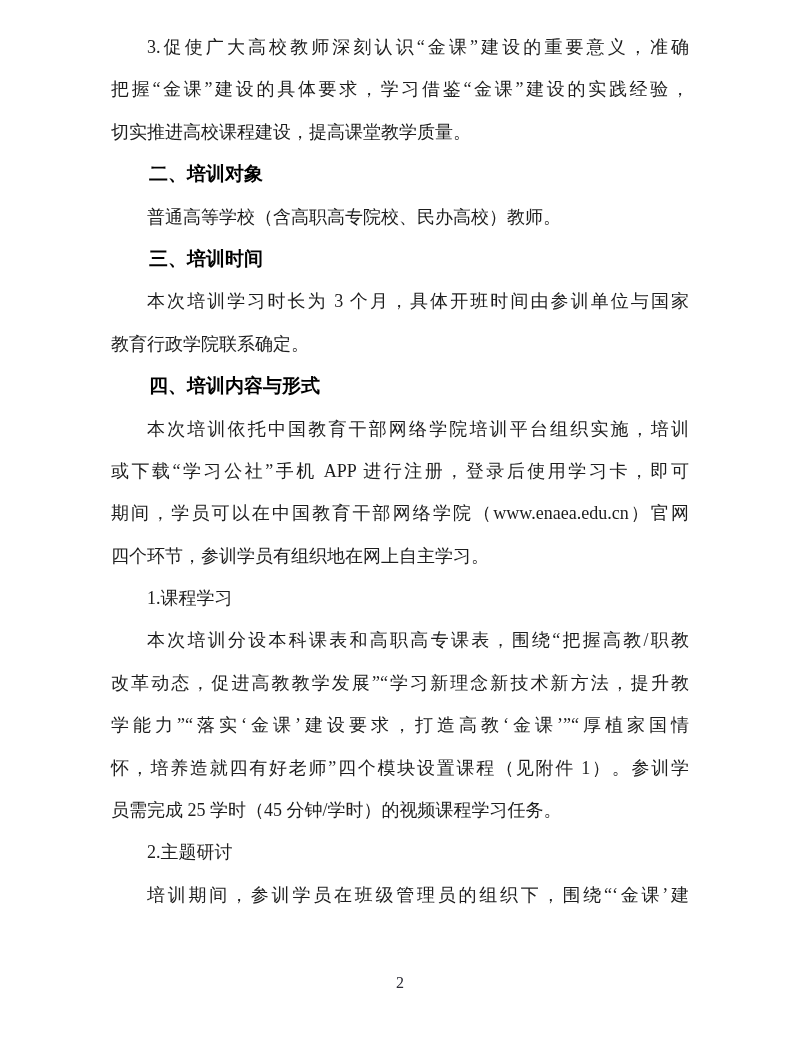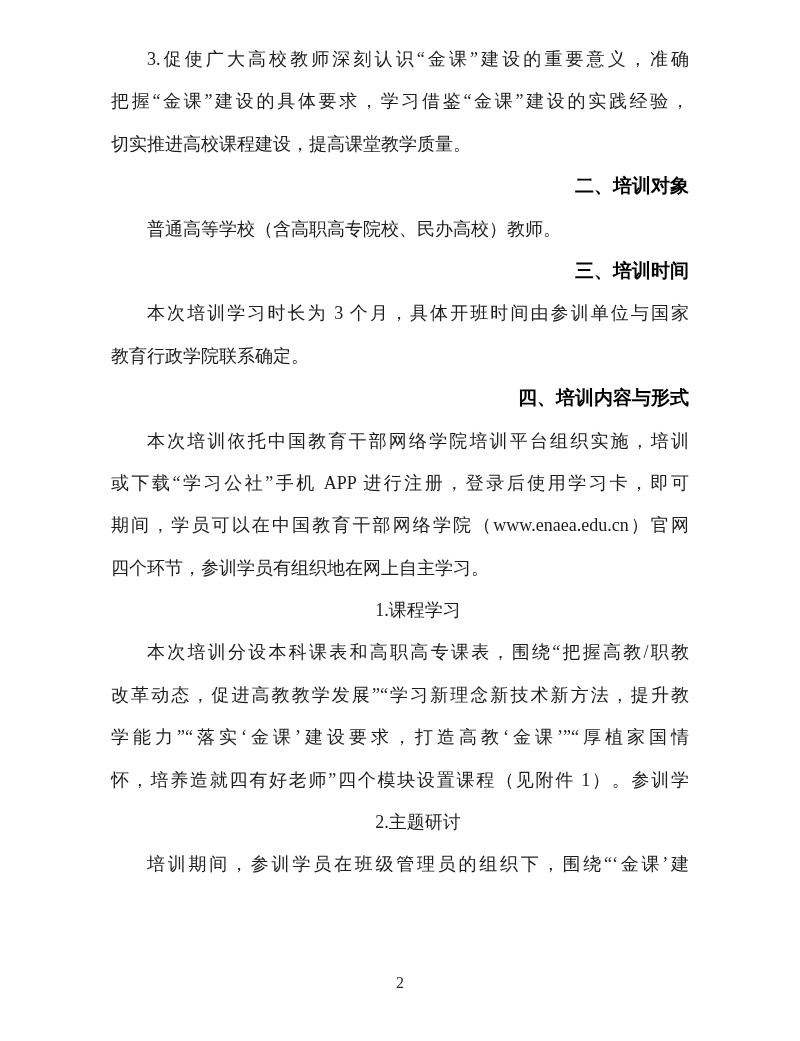--- a/index.html
+++ b/index.html
@@ -10,21 +10,21 @@
   .page {
     position: relative;
     width: 800px;
     height: 1041px;
     background: #ffffff;
     color: #1d1d1d;
     overflow: hidden;
   }
   .text-block {
     position: absolute;
-    top: 38px;
+    top: 26px;
     left: 111px;
     width: 578px;
   }
   .line {
     font-family: "Liberation Serif", "DejaVu Serif", serif;
     font-size: 18px;
     line-height: 42.4px;
     height: 42.4px;
     text-align: justify;
     text-align-last: justify;
@@ -39,30 +39,30 @@
     text-align: right;
     text-align-last: left;
   }
   .heading {
     font-family: "Liberation Sans", "DejaVu Sans", sans-serif;
     font-weight: 700;
     font-size: 19px;
     line-height: 42.4px;
     height: 42.4px;
     text-indent: 2em;
-    text-align: right;
+    text-align: left;
     color: #000000;
   }
   .sub-label {
     font-family: "Liberation Serif", "DejaVu Serif", serif;
     font-size: 18px;
     line-height: 42.4px;
     height: 42.4px;
     text-indent: 2em;
-    text-align: center;
+    text-align: left;
   }
   .page-number {
     position: absolute;
     left: 0;
     right: 0;
     top: 966px;
     text-align: center;
     font-family: "Liberation Serif", "DejaVu Serif", serif;
     font-size: 16px;
     line-height: 34px;
@@ -94,20 +94,21 @@
     <div class="line">或下载“学习公社”手机 APP 进行注册，登录后使用学习卡，即可</div>
     <div class="line">期间，学员可以在中国教育干部网络学院（www.enaea.edu.cn）官网</div>
     <div class="line lastline">四个环节，参训学员有组织地在网上自主学习。</div>
 
     <div class="sub-label">1.课程学习</div>
 
     <div class="line first">本次培训分设本科课表和高职高专课表，围绕“把握高教/职教</div>
     <div class="line">改革动态，促进高教教学发展”“学习新理念新技术新方法，提升教</div>
     <div class="line">学能力”“落实‘金课’建设要求，打造高教‘金课’”“厚植家国情</div>
     <div class="line">怀，培养造就四有好老师”四个模块设置课程（见附件 1）。参训学</div>
+    <div class="line lastline">员需完成 25 学时（45 分钟/学时）的视频课程学习任务。</div>
 
     <div class="sub-label">2.主题研讨</div>
 
     <div class="line first">培训期间，参训学员在班级管理员的组织下，围绕“‘金课’建</div>
 
   </div>
 
   <div class="page-number">2</div>
 </div>
 

